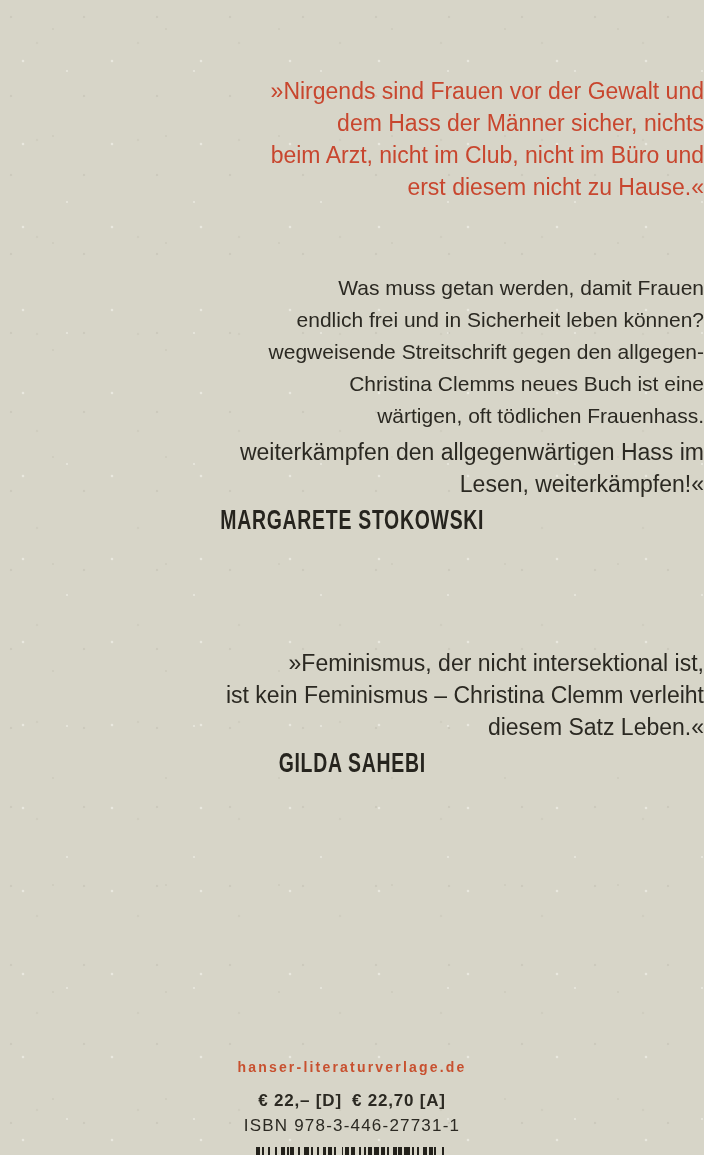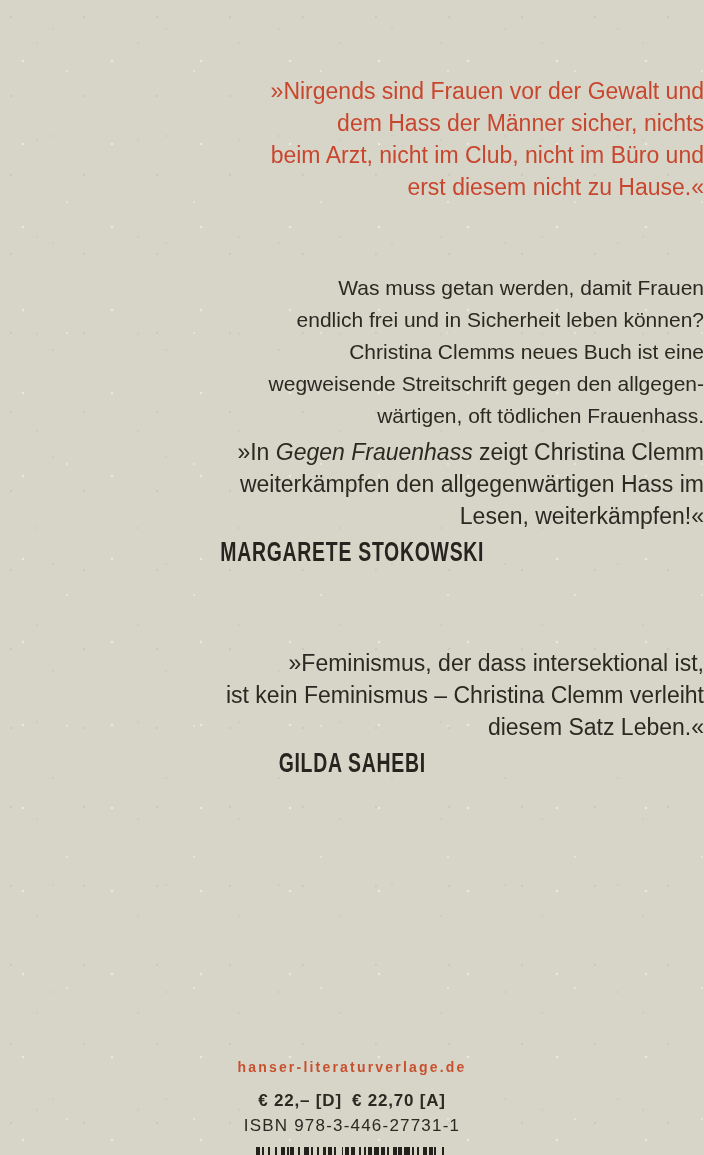--- a/index.html
+++ b/index.html
@@ -51,34 +51,33 @@
 <div class="block top-quote">
   <div class="line">»Nirgends sind Frauen vor der Gewalt und</div>
   <div class="line">dem Hass der Männer sicher, nichts</div>
   <div class="line">beim Arzt, nicht im Club, nicht im Büro und</div>
   <div class="line">erst diesem nicht zu Hause.«</div>
 </div>
 
 <div class="block intro">
   <div class="line">Was muss getan werden, damit Frauen</div>
   <div class="line">endlich frei und in Sicherheit leben können?</div>
+  <div class="line">wegweisende Streitschrift gegen den allgegen-</div>
   <div class="line">Christina Clemms neues Buch ist eine</div>
-  <div class="line">wegweisende Streitschrift gegen den allgegen-</div>
   <div class="line">wärtigen, oft tödlichen Frauenhass.</div>
 </div>
 
 <div class="block quote1">
-  <div class="line"><span>»In </span><span class="italic">Gegen Frauenhass</span><span> zeigt Christina Clemm</span></div>
   <div class="line">weiterkämpfen den allgegenwärtigen Hass im</div>
   <div class="line">Lesen, weiterkämpfen!«</div>
   <div class="attribution"><span class="squeeze">MARGARETE STOKOWSKI</span></div>
 </div>
 
 <div class="block quote2">
-  <div class="line">»Feminismus, der dass intersektional ist,</div>
+  <div class="line">»Feminismus, der nicht intersektional ist,</div>
   <div class="line">ist kein Feminismus – Christina Clemm verleiht</div>
   <div class="line">diesem Satz Leben.«</div>
   <div class="attribution"><span class="squeeze">GILDA SAHEBI</span></div>
 </div>
 
 <div class="block website">hanser-literaturverlage.de</div>
 
 <div class="block price">
   <span>€ 22,– [D]</span><span class="gap"></span><span>€ 22,70 [A]</span>
 </div>

